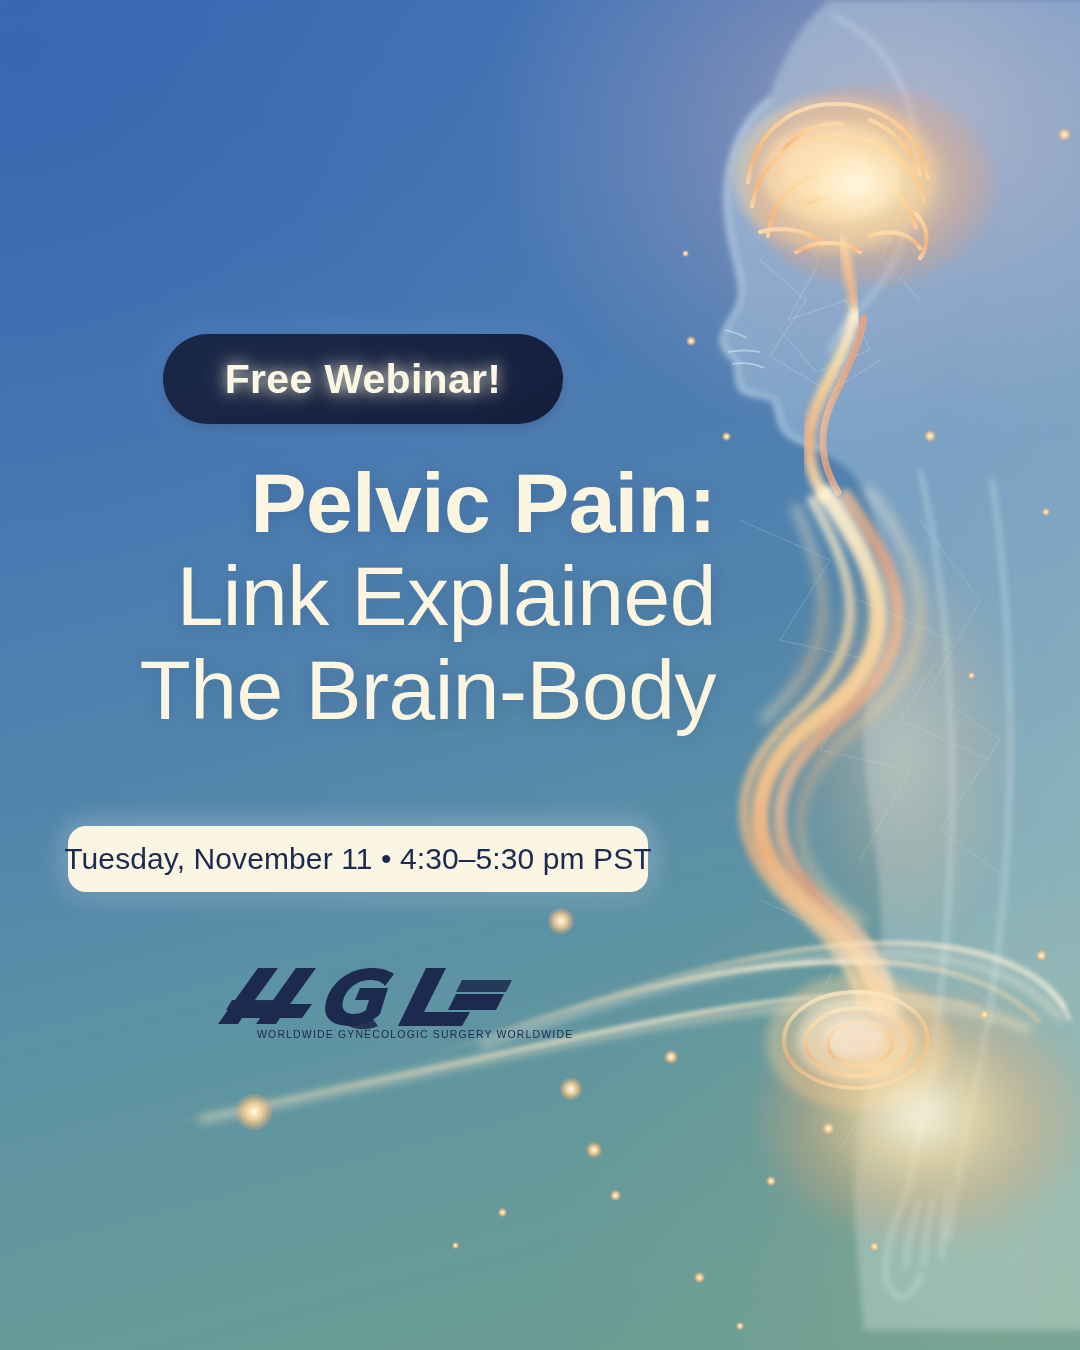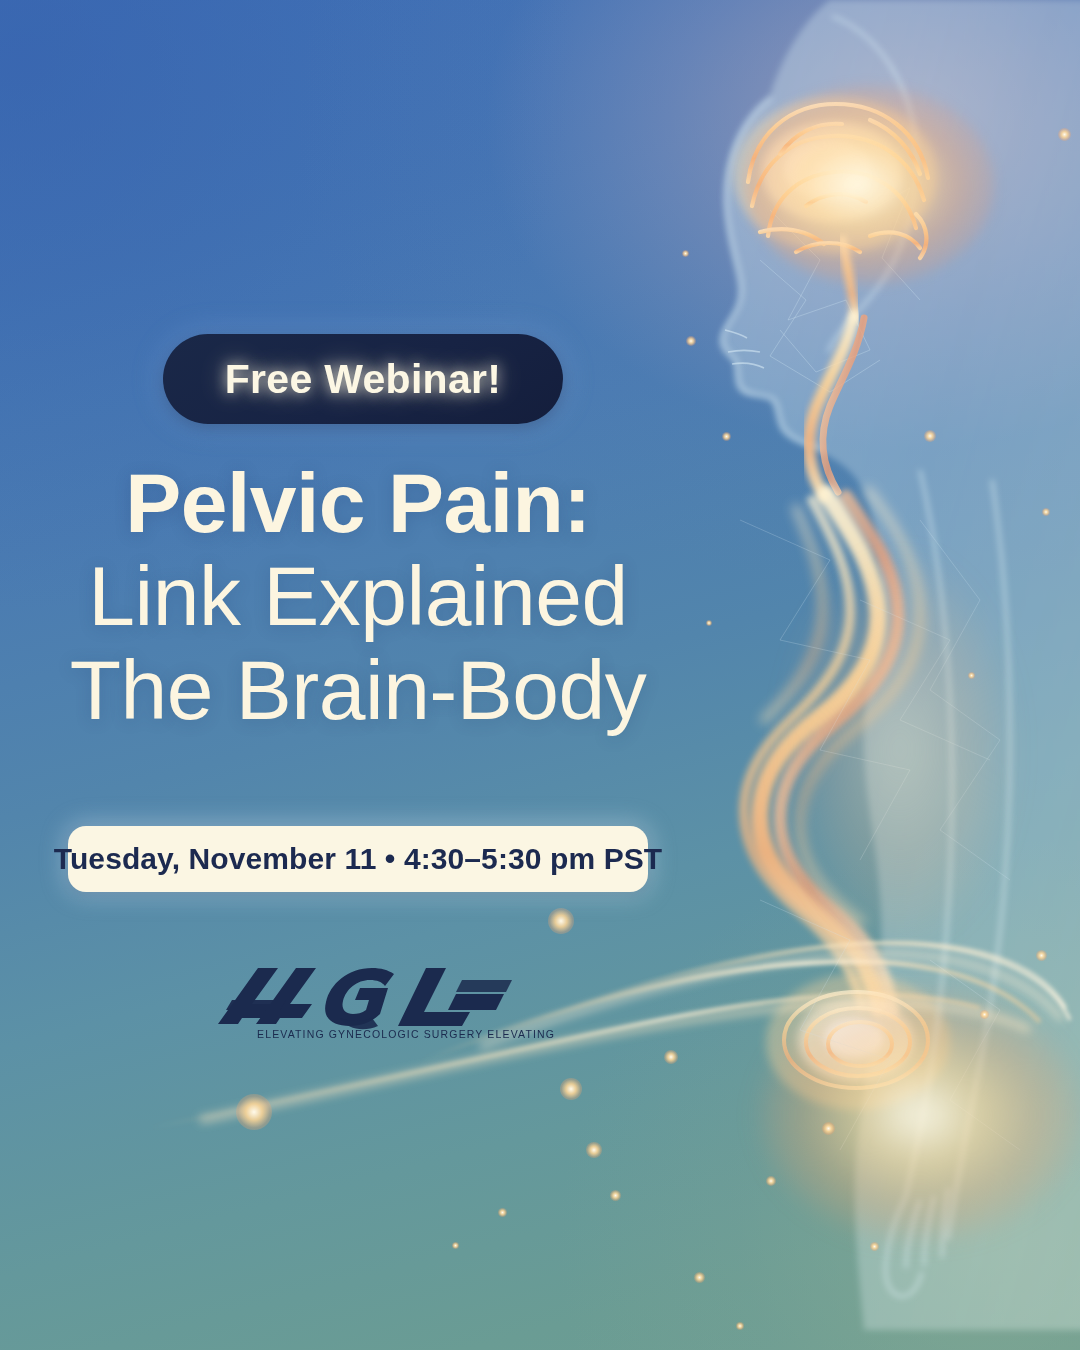--- a/index.html
+++ b/index.html
@@ -148,24 +148,24 @@
     font-weight: bold;
     letter-spacing: 0.3px;
     color: #FCF7E4;
     text-shadow: 0 0 14px rgba(255,250,225,0.75),
                  0 0 28px rgba(255,240,200,0.45);
     white-space: nowrap;
   }
 
   .title-block {
     position: absolute;
-    left: 8px;
+    left: 16px;
     top: 452px;
     width: 700px;
-    text-align: center;
+    text-align: right;
   }
   .title-line {
     color: #FCF5E0;
     line-height: 1.04;
     white-space: nowrap;
     text-shadow: 0 2px 16px rgba(30,60,110,0.22);
   }
   .title-1 {
     font-size: 84px;
     font-weight: bold;
@@ -187,21 +187,21 @@
     border-radius: 18px;
     background: #FBF6E3;
     box-shadow: 0 0 22px 5px rgba(210,225,240,0.35),
                 0 3px 10px rgba(20,40,80,0.18);
     display: flex;
     align-items: center;
     justify-content: center;
   }
   .date-text {
     font-size: 30px;
-    font-weight: bold;
+    font-weight: normal;
     color: #1C2A50;
     letter-spacing: 0.1px;
     white-space: nowrap;
   }
 
   .logo {
     position: absolute;
     left: 212px;
     top: 952px;
     width: 310px;
@@ -483,17 +483,17 @@
                    C176,10 169,8 160,8 Z"></path>
 
           <path d="M128,58 C136,70 152,72 166,66 L160,58 C150,62 138,62 128,58 Z" opacity="0.9"></path>
 
           <path d="M214,8 L234,8 L212,52 L258,52 L250,66 L186,66 Z"></path>
 
           <path d="M244,34 L292,34 L284,50 L236,50 Z"></path>
           <path d="M250,20 L300,20 L294,32 L244,32 Z" opacity="0.85"></path>
         </g>
       </svg>
-      <div class="logo-tagline">ELEVATING GYNECOLOGIC SURGERY ELEVATING</div>
+      <div class="logo-tagline">WORLDWIDE GYNECOLOGIC SURGERY WORLDWIDE</div>
     </div>
 
   </div>
 </div>
 
 </body></html>

